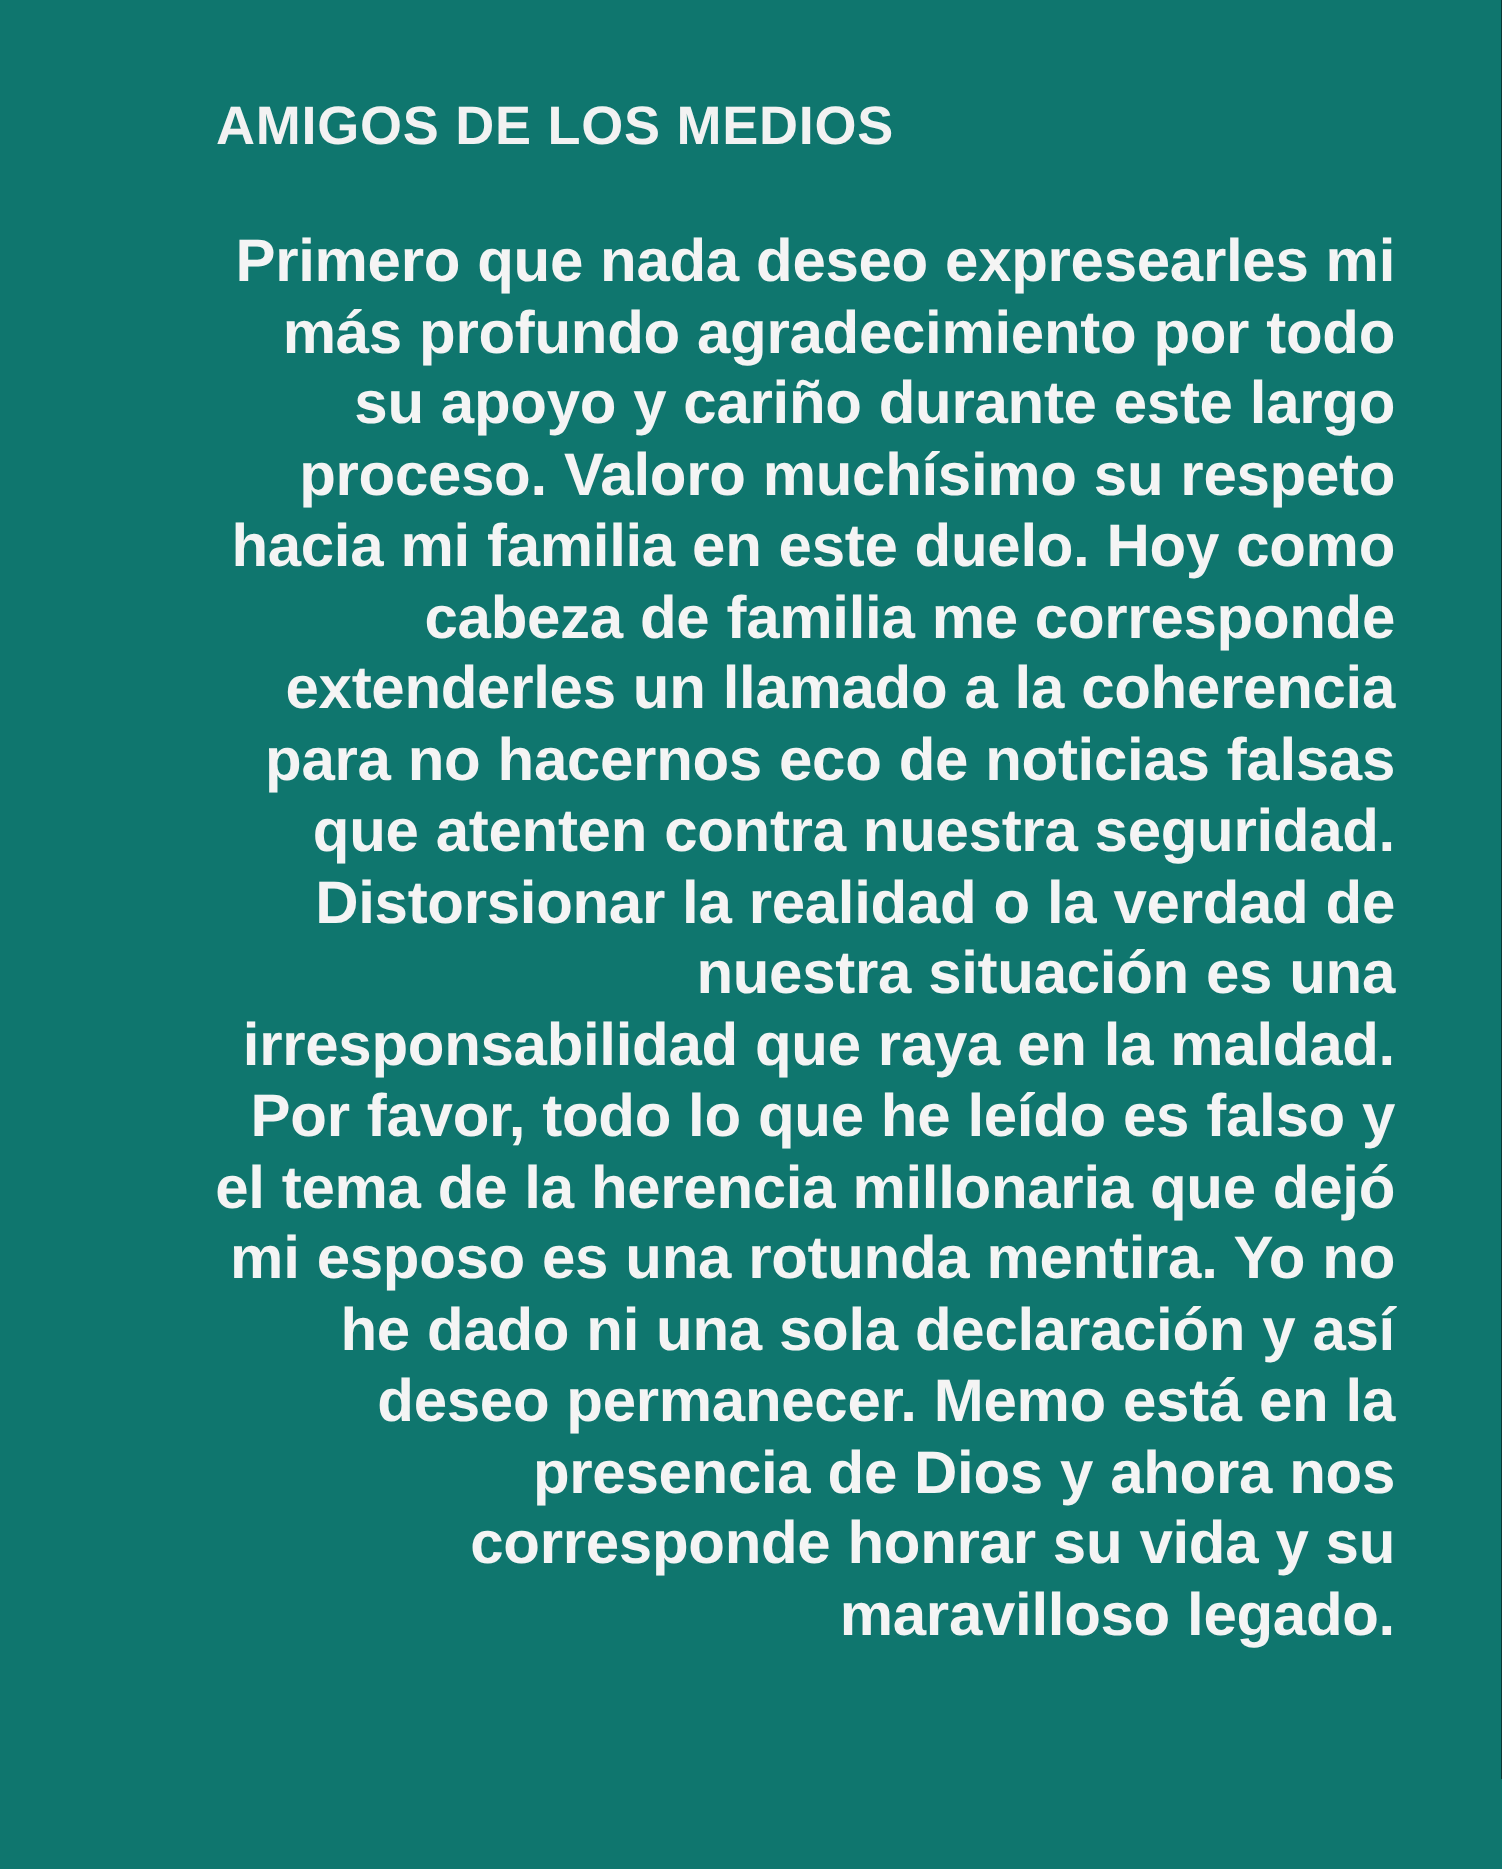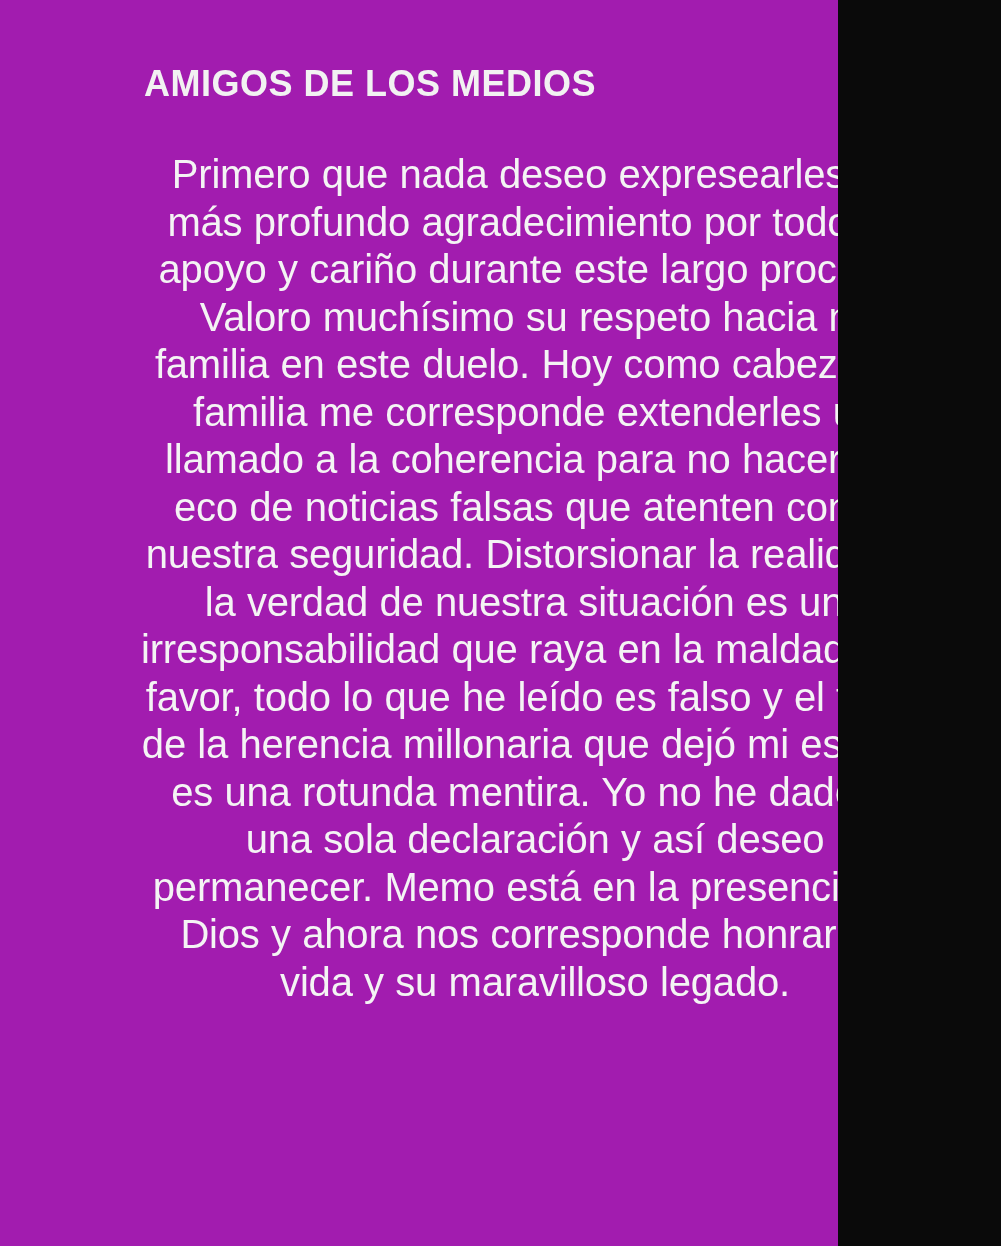--- a/index.html
+++ b/index.html
@@ -2,23 +2,23 @@
 <html><head>
 <meta charset="utf-8">
 <style>
   html, body {
     margin: 0;
     padding: 0;
     background: #0a0a0a;
   }
   .screen {
     position: relative;
-    width: 838px;
+    width: 1001px;
     height: 1246px;
-    background: #a21caf;
+    background: #0f766e;
     overflow: hidden;
     font-family: "Liberation Sans", sans-serif;
   }
   .statement {
     position: absolute;
     left: 140px;
     top: 62px;
     width: 800px;
   }
   .statement-title {
@@ -27,27 +27,27 @@
     font-weight: bold;
     font-size: 36px;
     letter-spacing: 0.5px;
     line-height: 1.2;
     margin: 0 0 46px 4px;
     white-space: nowrap;
   }
   .statement-body {
     color: #f4f4f4;
     font-family: "Liberation Sans", sans-serif;
-    font-weight: normal;
+    font-weight: bold;
     font-size: 40px;
     line-height: 47.5px;
     letter-spacing: -0.2px;
     margin: 0;
     width: 790px;
-    text-align: center;
+    text-align: right;
     word-spacing: 0.5px;
   }
 </style>
 </head>
 <body>
 
 <div class="screen">
   <div class="statement">
     <h1 class="statement-title">AMIGOS DE LOS MEDIOS</h1>
     <p class="statement-body">Primero que nada deseo expresearles mi más profundo agradecimiento por todo su apoyo y cariño durante este largo proceso. Valoro muchísimo su respeto hacia mi familia en este duelo. Hoy como cabeza de familia me corresponde extenderles un llamado a la coherencia para no hacernos eco de noticias falsas que atenten contra nuestra seguridad. Distorsionar la realidad o la verdad de nuestra situación es una irresponsabilidad que raya en la maldad. Por favor, todo lo que he leído es falso y el tema de la herencia millonaria que dejó mi esposo es una rotunda mentira. Yo no he dado ni una sola declaración y así deseo permanecer. Memo está en la presencia de Dios y ahora nos corresponde honrar su vida y su maravilloso legado.</p>

